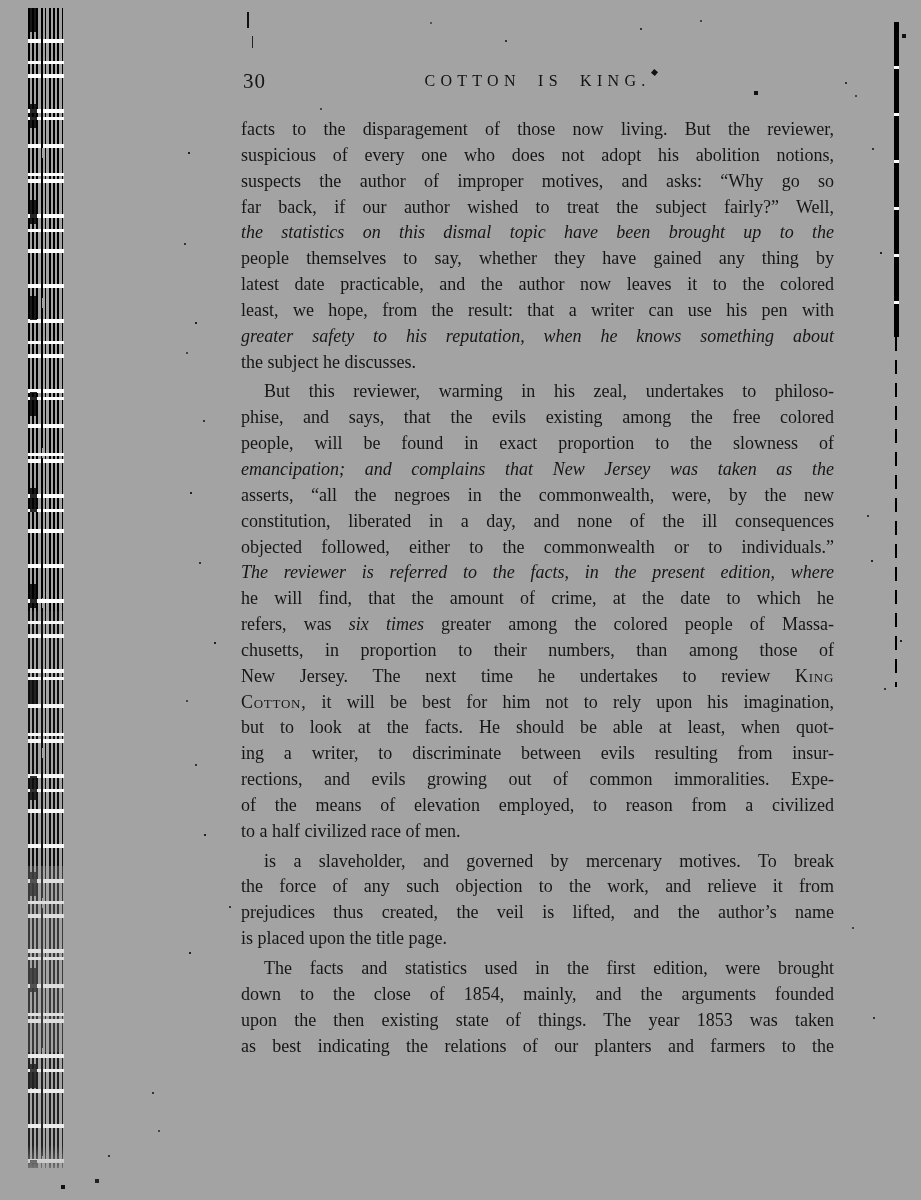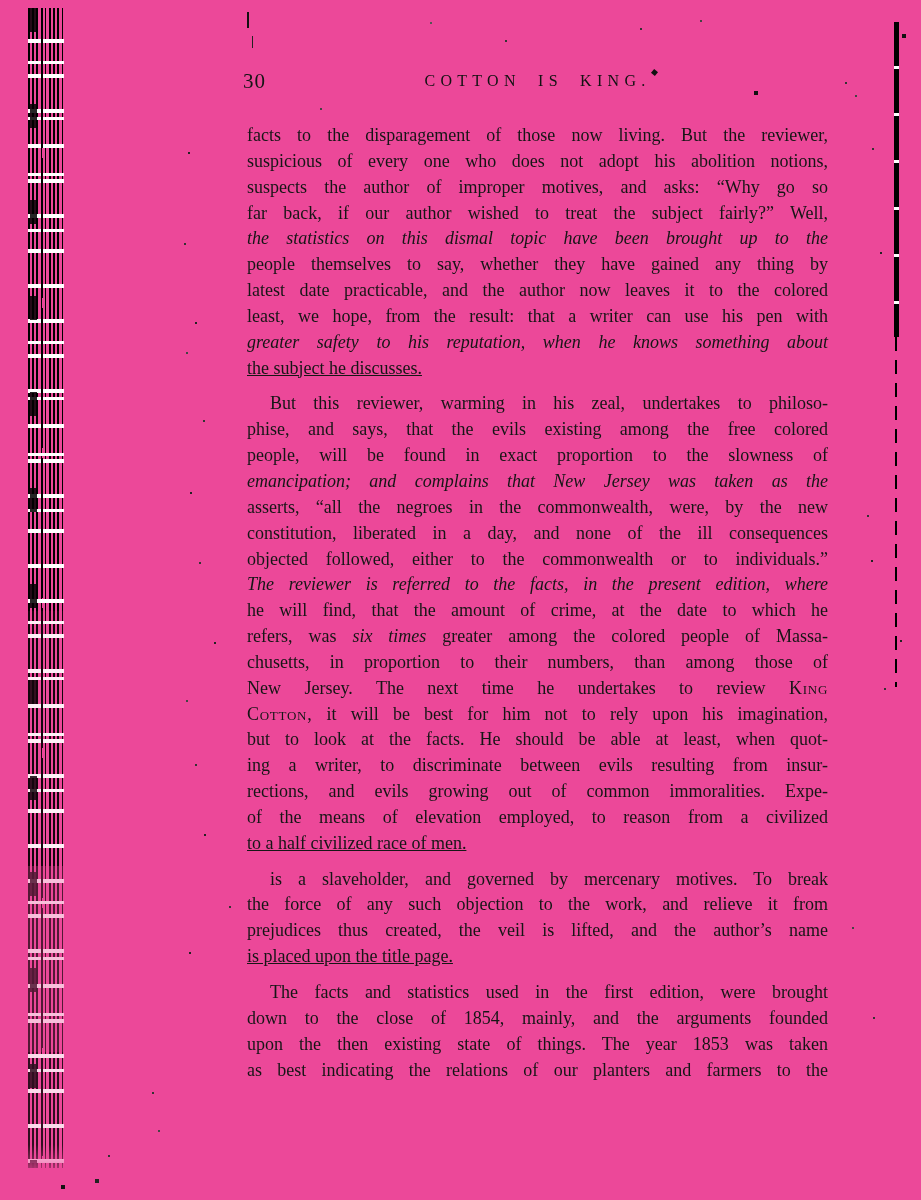--- a/index.html
+++ b/index.html
@@ -4,21 +4,21 @@
 <style>
   html, body { margin: 0; padding: 0; }
   body {
     width: 921px; height: 1200px;
     background: #ffffff;
     font-family: "Liberation Serif", "DejaVu Serif", serif;
     position: relative;
     overflow: hidden;
     color: #141414;
   }
-  .scan-page { position: absolute; inset: 0; background: #ec4899; }
+  .scan-page { position: absolute; inset: 0; background: #a3a3a3; }
 
   
   .binding {
     position: absolute; left: 28px; top: 8px; width: 36px; height: 1160px;
     background:
       repeating-linear-gradient(180deg, rgba(255,255,255,0) 0 53px, #fff 53px 56px),
       repeating-linear-gradient(180deg, rgba(255,255,255,0) 0 31px, #fff 31px 35px),
       repeating-linear-gradient(90deg, #000 0 1.6px, transparent 1.6px 4.2px);
     -webkit-mask: linear-gradient(180deg, #000 0 52%, rgba(0,0,0,.92) 52% 74%, rgba(0,0,0,.65) 74% 90%, rgba(0,0,0,.8) 90% 98%, rgba(0,0,0,.3) 100%);
             mask: linear-gradient(180deg, #000 0 52%, rgba(0,0,0,.92) 52% 74%, rgba(0,0,0,.65) 74% 90%, rgba(0,0,0,.8) 90% 98%, rgba(0,0,0,.3) 100%);
@@ -76,31 +76,31 @@
   }
   .head {
     display: block; text-align: center;
     font-size: 16px; letter-spacing: 0.33em; word-spacing: 0.5em;
     padding-top: 3px; color: #121212;
   }
   .text-block {
     position: absolute; left: 0; top: 113px; width: 601px;
     font-size: 18px; line-height: 25.85px; color: #161616;
   }
-  .para { margin: 10px; }
+  .para { margin: 4px; }
   .line {
     height: 25.85px;
     text-align: justify;
     -moz-text-align-last: justify;
     text-align-last: justify;
     white-space: nowrap;
     overflow: visible;
   }
   .para.indent .line:first-child { text-indent: 23px; }
-  .line.last { text-align-last: left; text-decoration: underline; -moz-text-align-last: left; }
+  .line.last { text-align-last: left; -moz-text-align-last: left; }
   .it { font-style: italic; }
   .sc { font-variant: small-caps; letter-spacing: 0.04em; }
 </style>
 </head>
 <body>
 
 <div class="scan-page">
   <div class="binding"></div>
   <div class="right-edge"></div>
   <div class="noise"></div>

